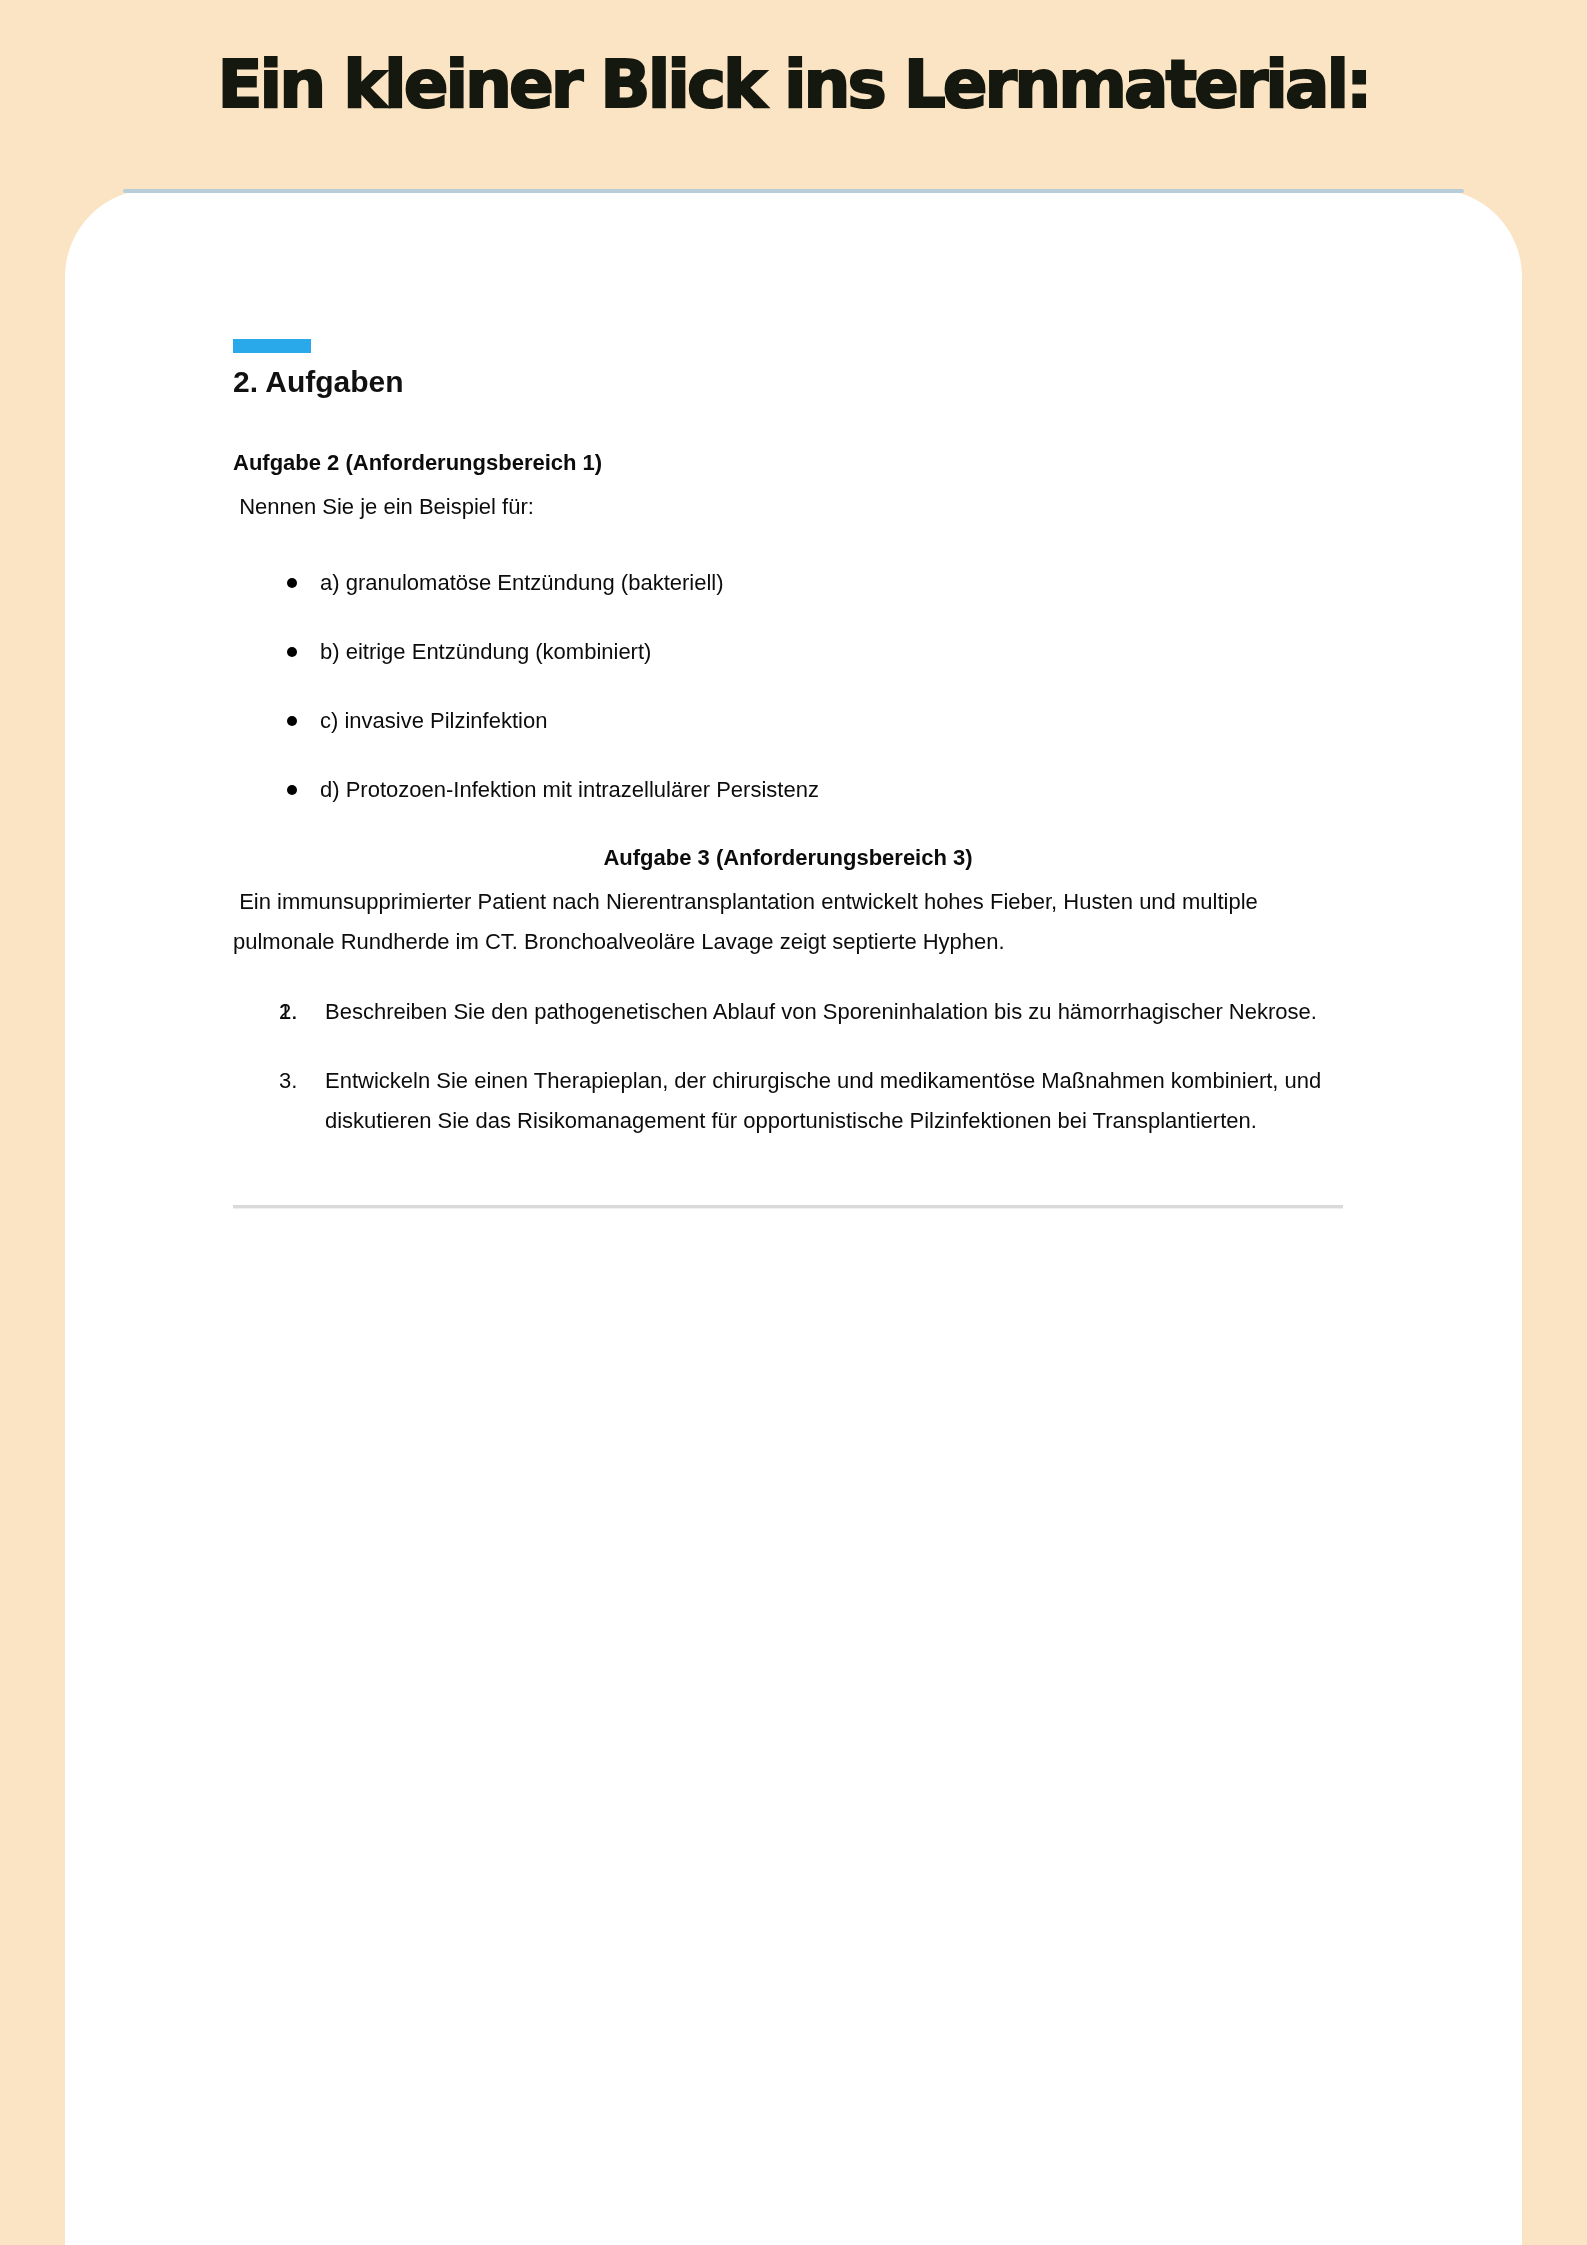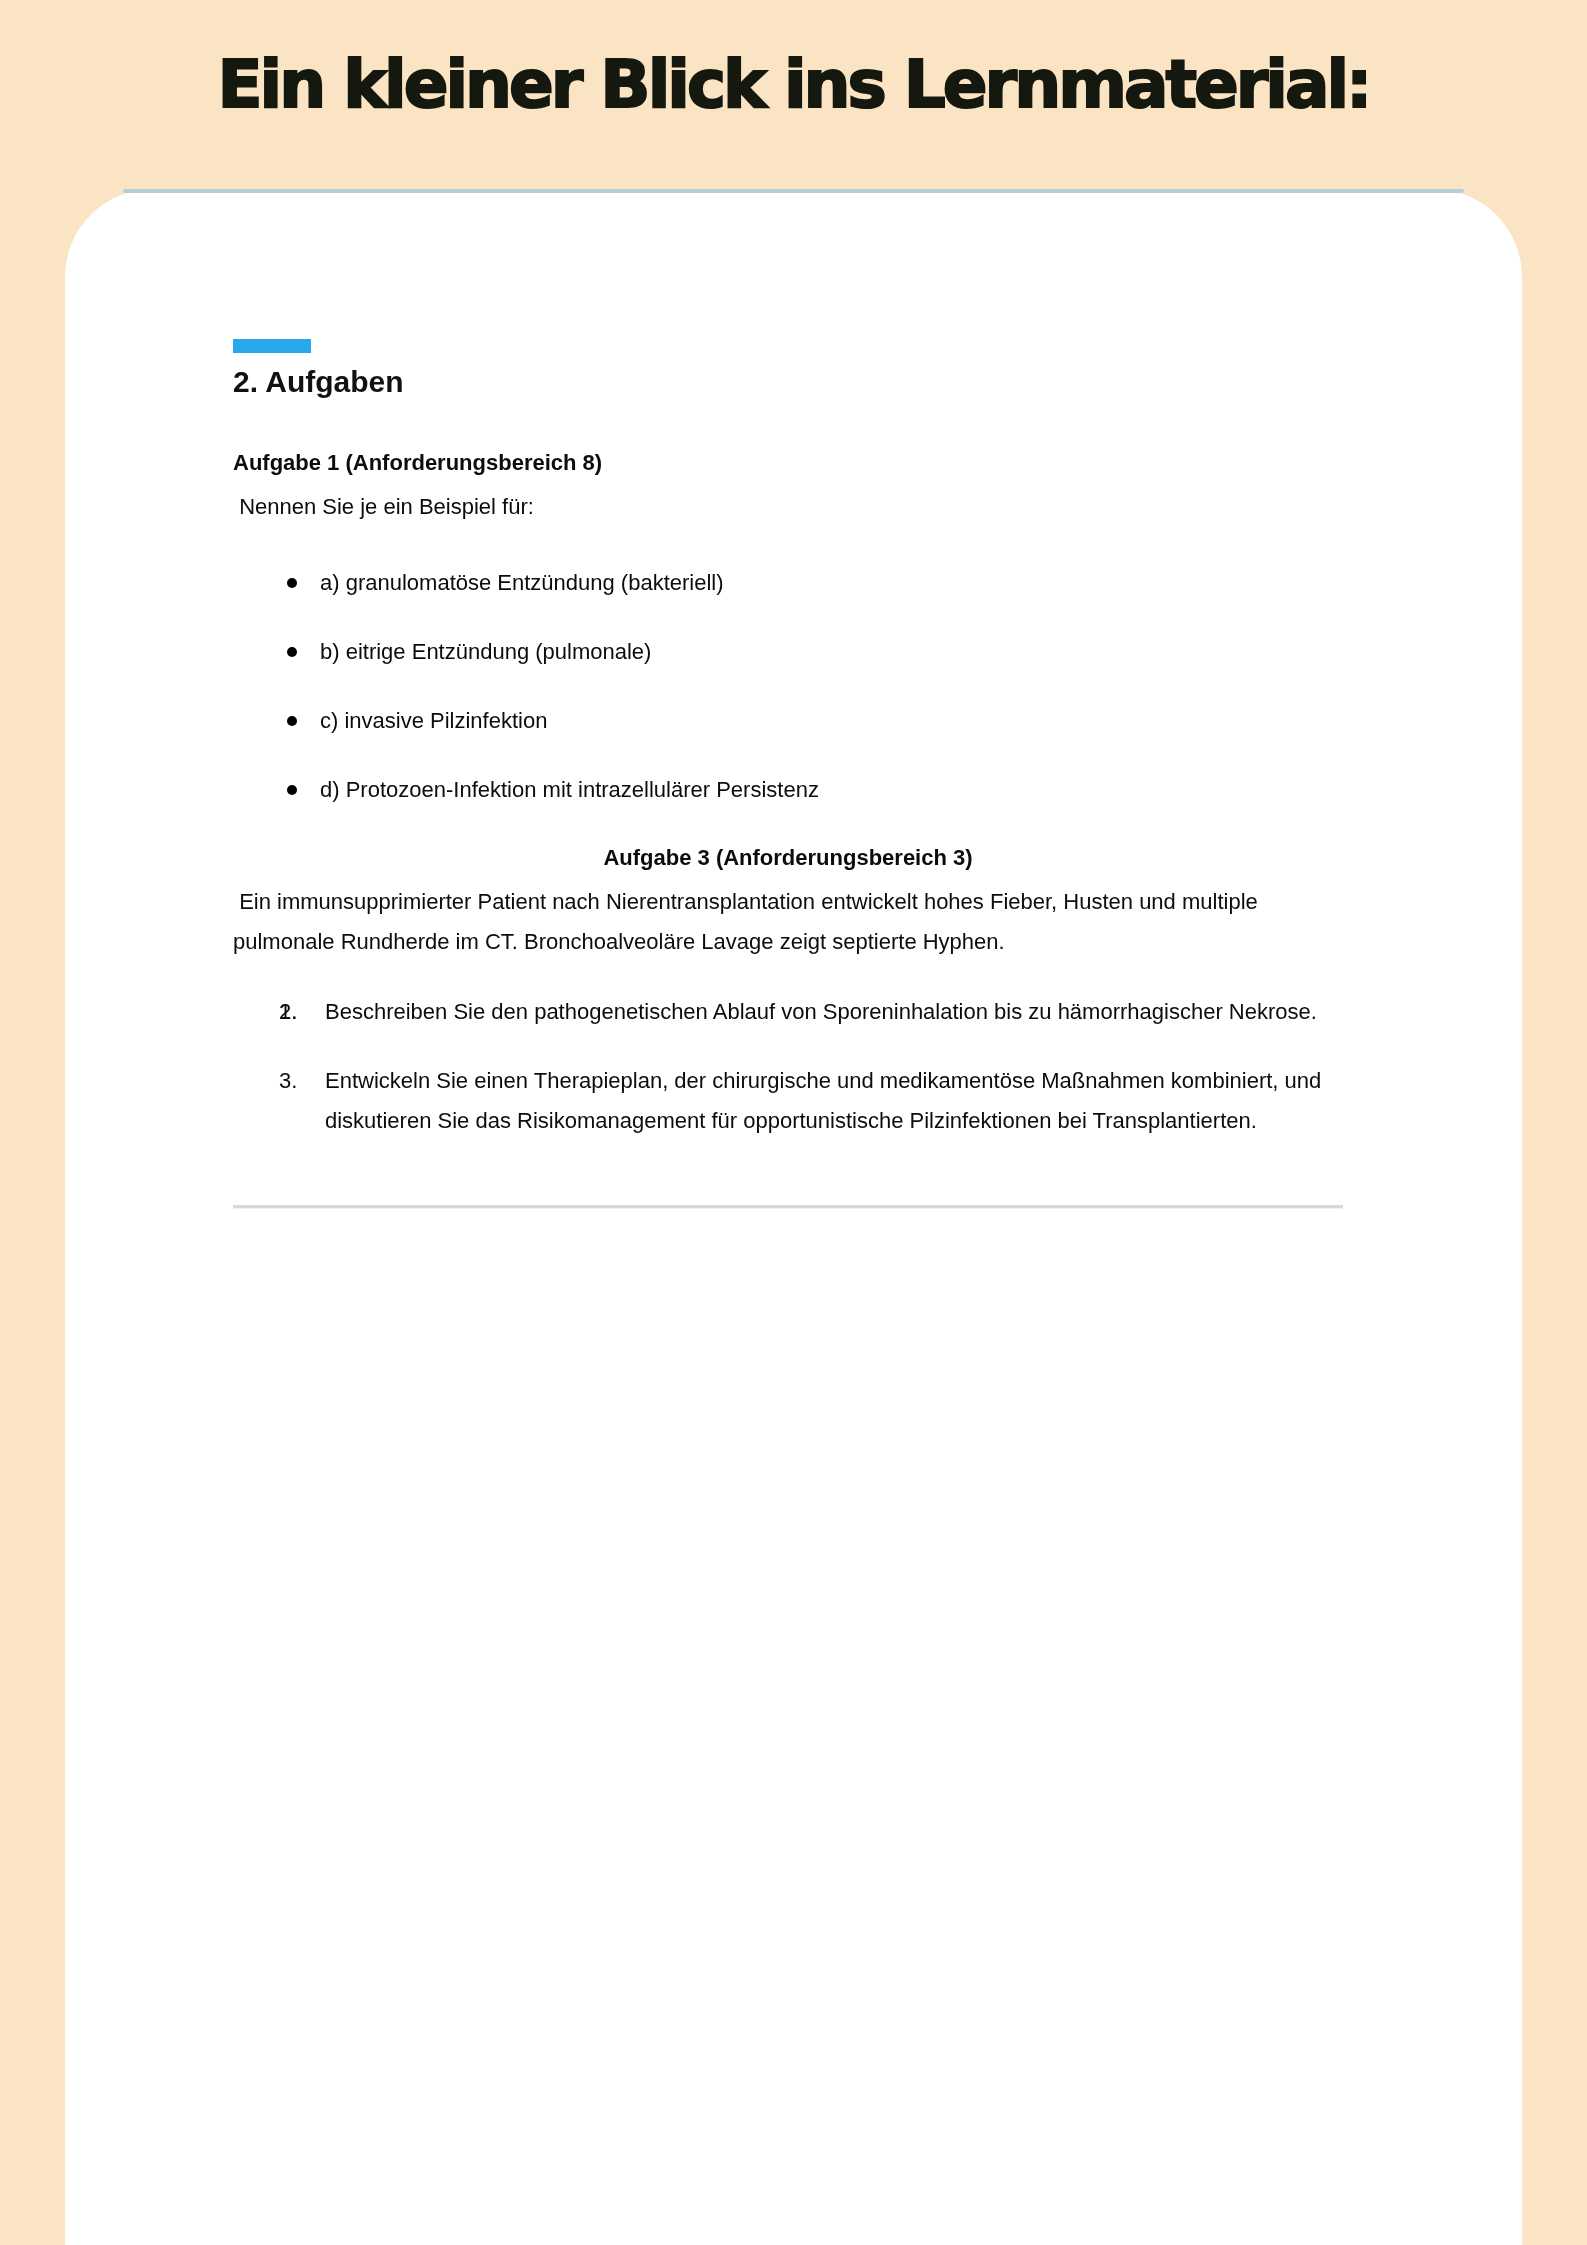--- a/index.html
+++ b/index.html
@@ -158,31 +158,31 @@
 <h1 class="page-title">Ein kleiner Blick ins Lernmaterial:</h1>
 
 <div class="card">
   <div class="card-top-edge"></div>
 
   <div class="content">
 
     <div class="accent-bar"></div>
     <h2 class="section-heading">2. Aufgaben</h2>
 
-    <h3 class="task-heading mt-task1">Aufgabe 1 (Anforderungsbereich 8)</h3>
+    <h3 class="task-heading mt-task1">Aufgabe 2 (Anforderungsbereich 1)</h3>
     <p class="task-text"> Nennen Sie je ein Beispiel für:</p>
 
     <ul class="bullet-list">
       <li>
         <span class="bullet-dot"></span>
         <span>a) granulomatöse Entzündung (bakteriell)</span>
       </li>
       <li>
         <span class="bullet-dot"></span>
-        <span>b) eitrige Entzündung (pulmonale)</span>
+        <span>b) eitrige Entzündung (kombiniert)</span>
       </li>
       <li>
         <span class="bullet-dot"></span>
         <span>c) invasive Pilzinfektion</span>
       </li>
       <li>
         <span class="bullet-dot"></span>
         <span>d) Protozoen-Infektion mit intrazellulärer Persistenz</span>
       </li>
     </ul>

